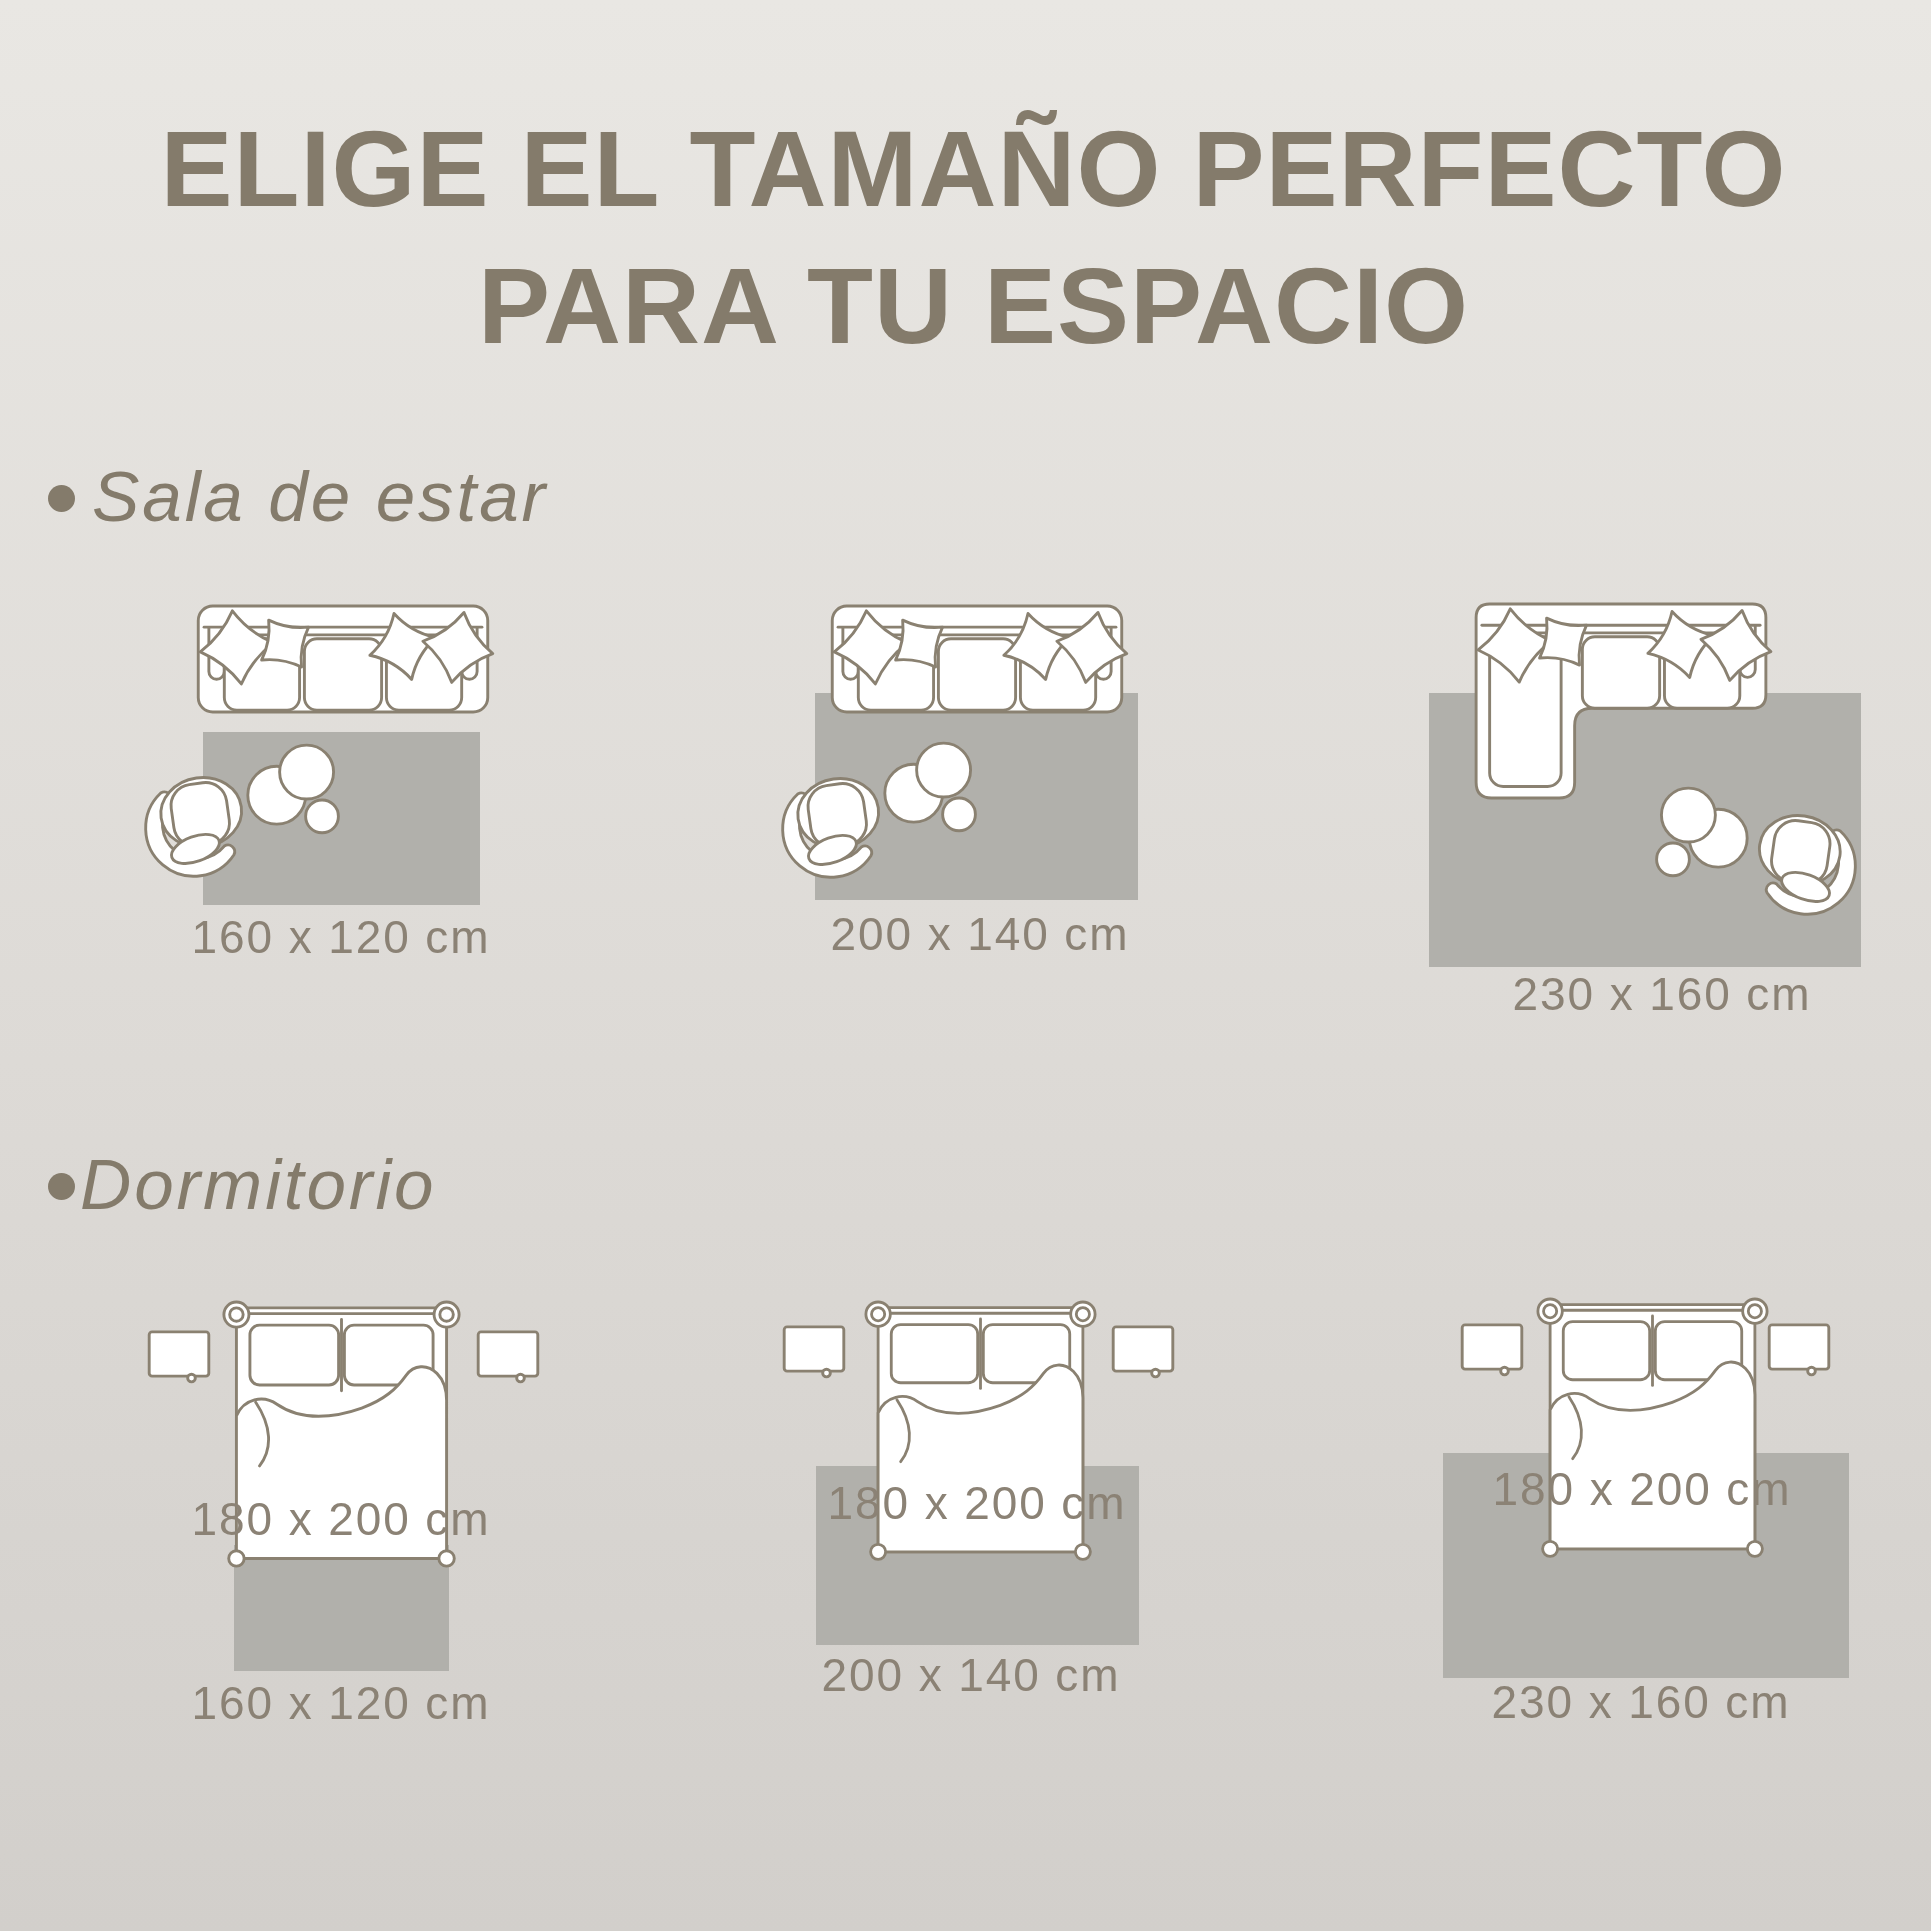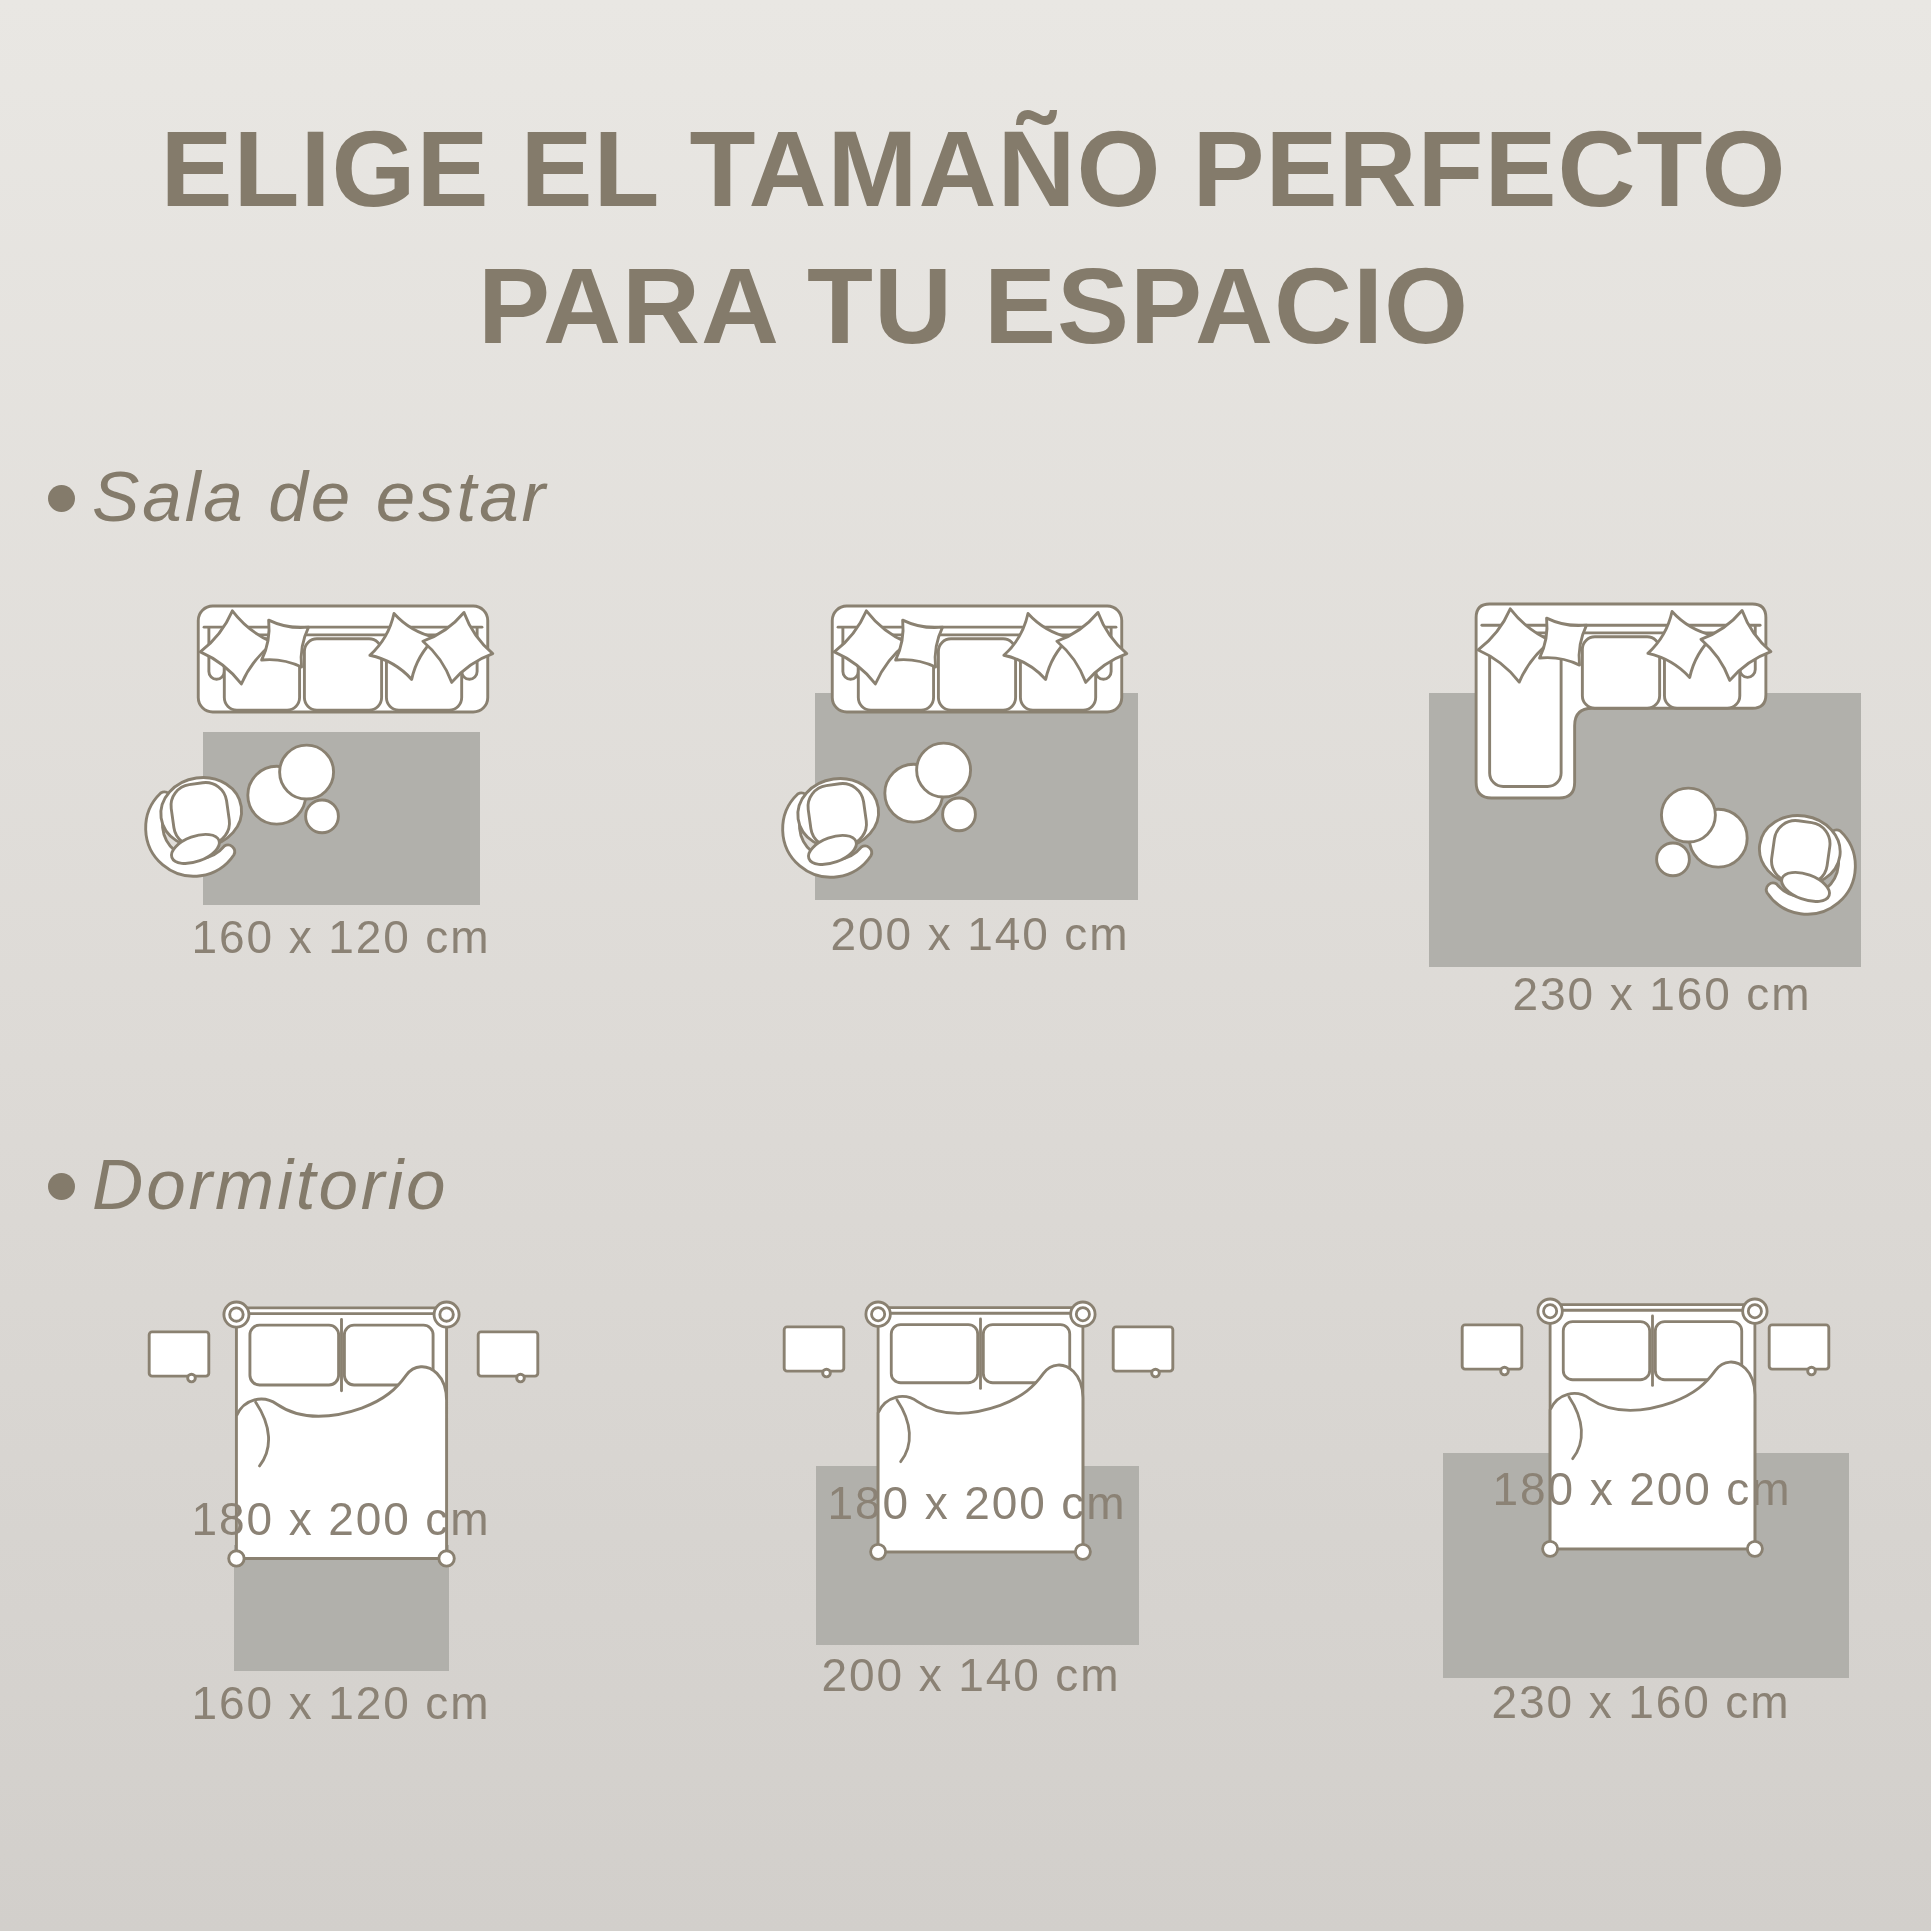--- a/index.html
+++ b/index.html
@@ -138,21 +138,21 @@
   <svg class="chair-mirror" style="left:359px;top:217px" width="97" height="106" viewBox="0 0 100 110">
     <path class="fw" d="M16 26 A50 50 0 1 0 92 90 A7 7 0 0 0 82 81 A36 36 0 1 1 26 35 A7 7 0 0 0 16 26 Z"></path>
     <ellipse class="fw" cx="58" cy="46" rx="42" ry="36" transform="rotate(-8 58 46)"></ellipse>
     <rect class="fw" x="28" y="16" width="58" height="64" rx="22" transform="rotate(-8 57 48)"></rect>
     <ellipse class="fw" cx="52" cy="84" rx="26" ry="13" transform="rotate(-20 52 84)"></ellipse>
   </svg>
   <div class="size-label" style="left:262px;top:382px">230 x 160 cm</div>
 </div>
 
 <div class="bullet" style="left:48px;top:1173px"></div>
-<div class="section-label" style="left:92px;top:1149px">Dormitorio</div>
+<div class="section-label" style="left:80px;top:1149px">Dormitorio</div>
 
 <div class="diagram" style="left:126px;top:1294px;width:444px;height:444px">
   <div class="rug" style="left:108px;top:251px;width:215px;height:126px"></div>
   <svg style="left:21px;top:36px" width="64" height="50" viewBox="0 0 66 52">
     <rect class="fw" x="2" y="2" width="62" height="46" rx="3"></rect>
     <circle class="fw" cx="46" cy="50" r="4"></circle>
   </svg>
   <svg style="left:350px;top:36px" width="64" height="50" viewBox="0 0 66 52">
     <rect class="fw" x="2" y="2" width="62" height="46" rx="3"></rect>
     <circle class="fw" cx="46" cy="50" r="4"></circle>

